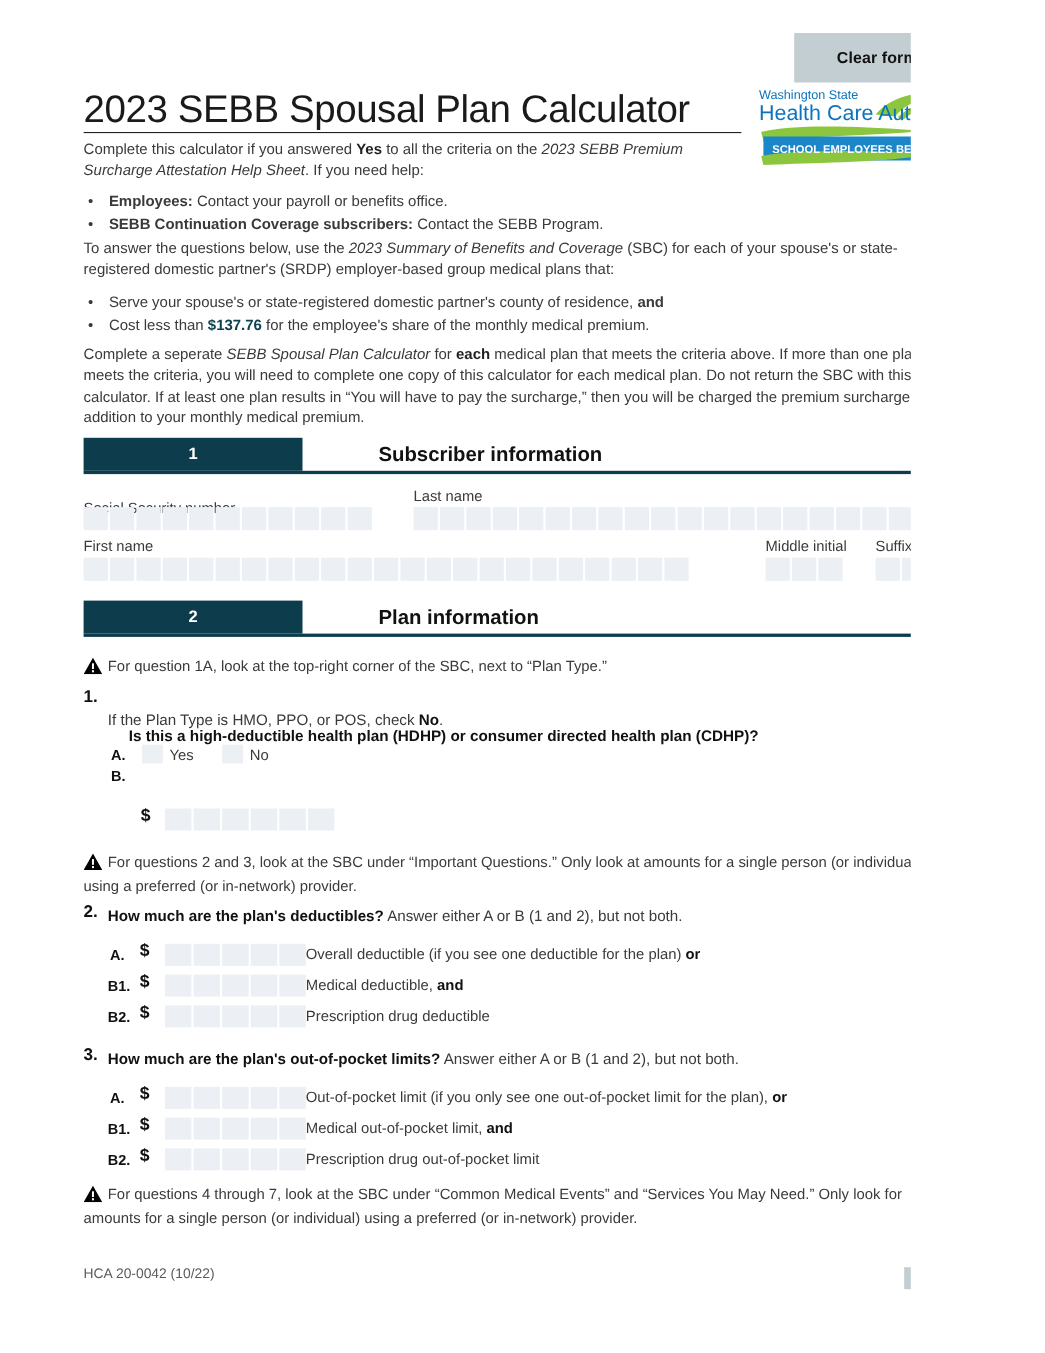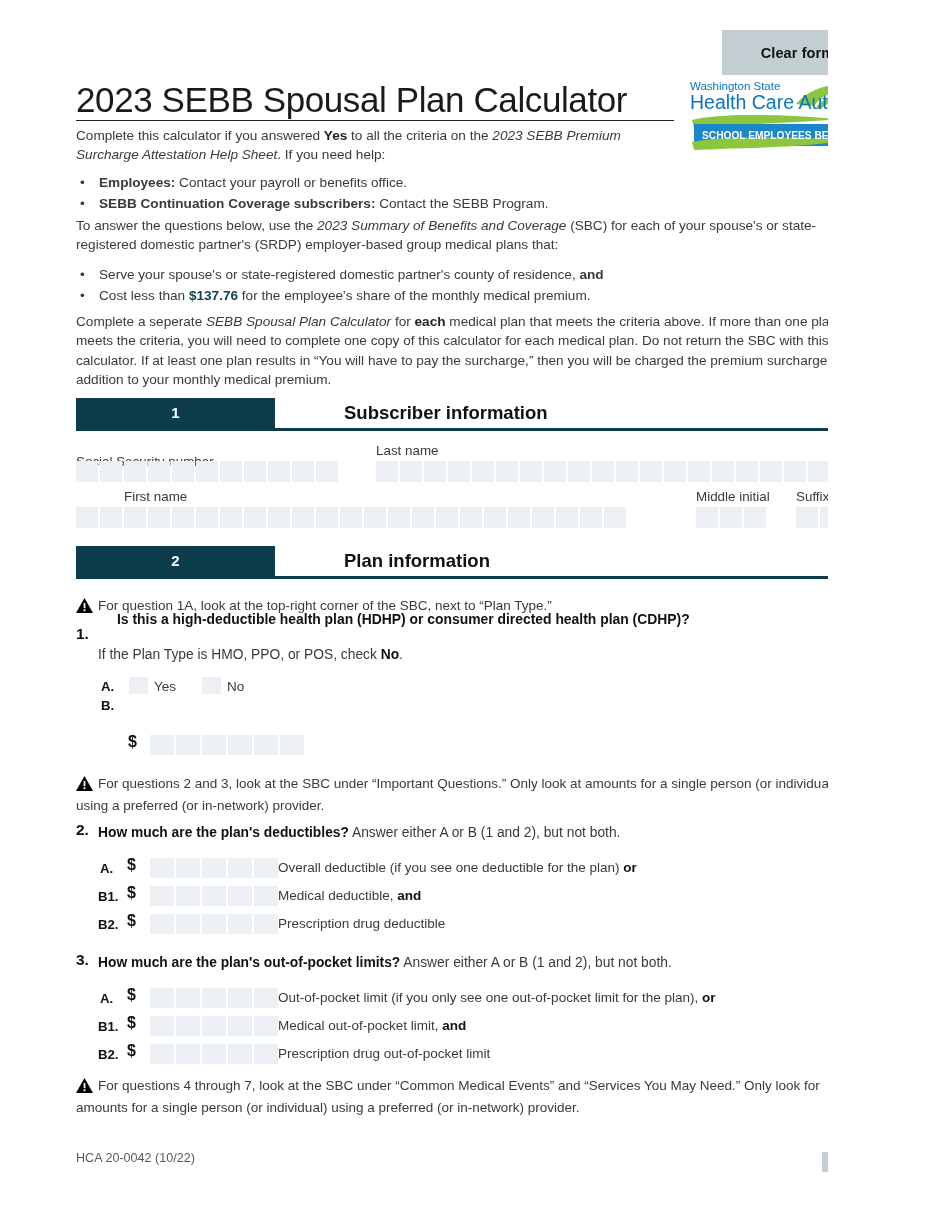--- a/index.html
+++ b/index.html
@@ -311,21 +311,21 @@
       <div class="cell"></div>
       <div class="cell"></div>
       <div class="cell"></div>
       <div class="cell"></div>
       <div class="cell"></div>
       <div class="cell"></div>
       <div class="cell"></div>
       <div class="cell"></div>
     </div>
 
-  <div class="fld-label" style="left:76px; top:489px;margin-left:48px;">First name</div>
+  <div class="fld-label" style="left:76px; top:489px;">First name</div>
   <div class="comb" id="comb-first" style="left:76px; top:507px;">
       <div class="cell"></div>
       <div class="cell"></div>
       <div class="cell"></div>
       <div class="cell"></div>
       <div class="cell"></div>
       <div class="cell"></div>
       <div class="cell"></div>
       <div class="cell"></div>
       <div class="cell"></div>
@@ -370,21 +370,21 @@
     <span class="warn-ico">
       <svg width="17" height="15" viewBox="0 0 17 15">
           <path d="M8.5 0 L17 15 L0 15 Z" fill="#000"></path>
           <rect x="7.6" y="5" width="1.8" height="5.2" fill="#fff"></rect>
           <rect x="7.6" y="11.3" width="1.8" height="1.9" fill="#fff"></rect>
         </svg>
     </span><span>For question 1A, look at the top-right corner of the SBC, next to “Plan Type.”</span>
   </div>
 
   <div class="q-num" style="left:76px; top:625px;">1.</div>
-  <div class="q-bold" style="left:98px; top:610px; width:770px;padding-left:19px;">Is this a high-deductible health plan (HDHP) or consumer directed health plan (CDHP)?</div>
+  <div class="q-bold" style="left:98px; top:660px; width:770px;padding-left:19px;">Is this a high-deductible health plan (HDHP) or consumer directed health plan (CDHP)?</div>
   <div class="q-text" style="left:98px; top:645px; width:770px;">
     <span>If the Plan Type is HMO, PPO, or POS, check </span><b>No</b><span>.</span>
   </div>
 
   <div class="sub-letter" style="left:101px; top:679px;">A.</div>
   <button class="chk" style="left:129px; top:677px;"></button>
   <div class="chk-label" style="left:154px; top:679px;">Yes</div>
   <button class="chk" style="left:202px; top:677px;"></button>
   <div class="chk-label" style="left:227px; top:679px;">No</div>
 

